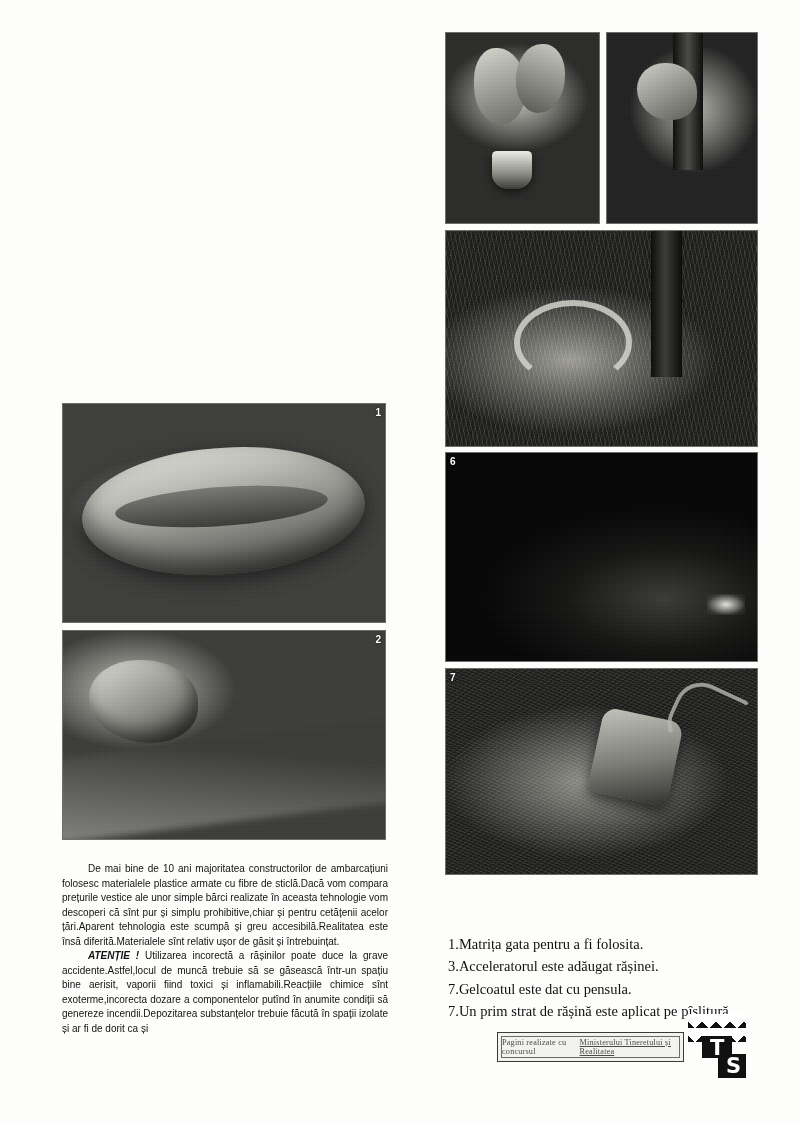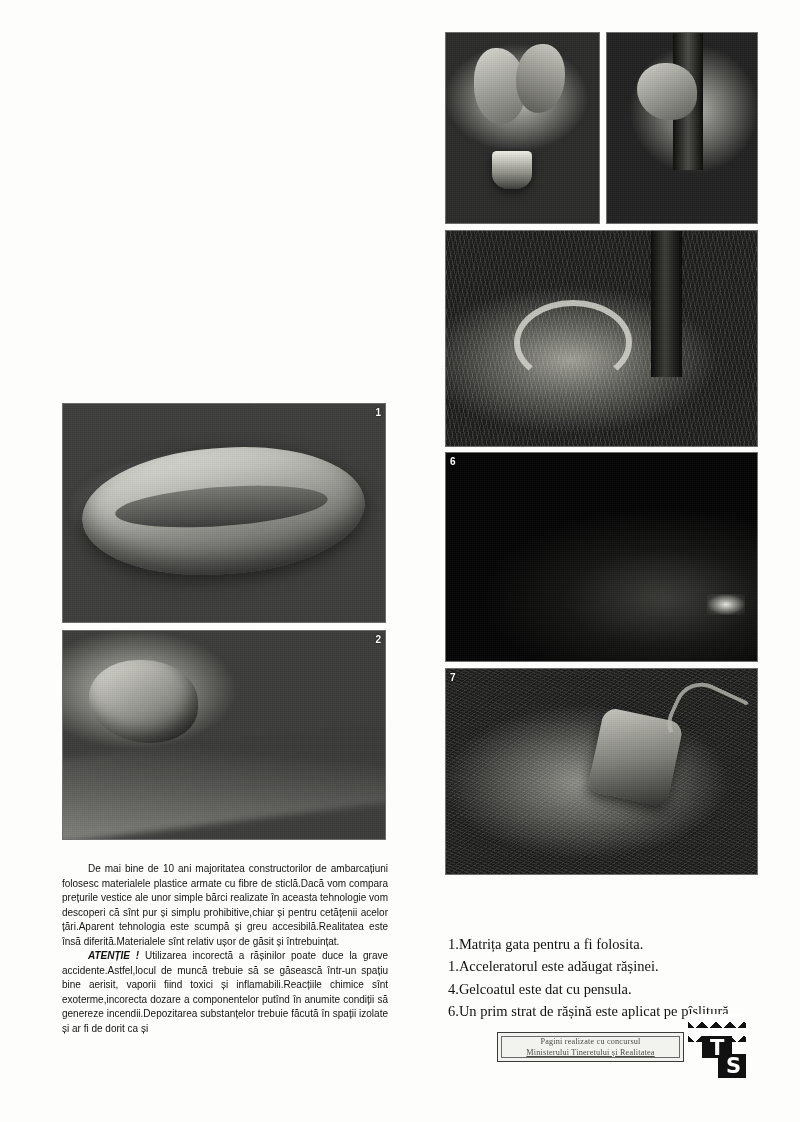--- a/index.html
+++ b/index.html
@@ -290,23 +290,22 @@
     width: 185px;
     height: 28px;
     border: 1px solid #3a3a3a;
     background: #f2f2ee;
   }
   #credit-box .inner {
     position: absolute;
     inset: 3px;
     border: 1px solid #6a6a6a;
     display: flex;
-    flex-direction: column;
     align-items: center;
-    justify-content: space-between;
+    justify-content: center;
   }
   #credit-box .line {
     font-family: "Liberation Serif", serif;
     font-size: 8.2px;
     color: #4a4a4a;
     letter-spacing: .2px;
   }
   #credit-box .line2 { text-decoration: underline; }
 
   
@@ -392,23 +391,23 @@
     <span class="num num-tl">7</span>
   </div>
 
   <div id="body-text">
     <p>De mai bine de 10 ani majoritatea constructorilor de ambarcațiuni folosesc materialele plastice armate cu fibre de sticlă.Dacă vom compara prețurile vestice ale unor simple bărci realizate în aceasta tehnologie vom descoperi că sînt pur și simplu prohibitive,chiar și pentru cetățenii acelor țări.Aparent tehnologia este scumpă și greu accesibilă.Realitatea este însă diferită.Materialele sînt relativ ușor de găsit și întrebuințat.</p>
     <p><span class="attention">ATENȚIE !</span><span> Utilizarea incorectă a rășinilor poate duce la grave accidente.Astfel,locul de muncă trebuie să se găsească într-un spațiu bine aerisit, vaporii fiind toxici și inflamabili.Reacțiile chimice sînt exoterme,incorecta dozare a componentelor putînd în anumite condiții să genereze incendii.Depozitarea substanțelor trebuie făcută în spații izolate și ar fi de dorit ca și</span></p>
   </div>
 
   <div id="caption-list">
     <div>1.Matrița gata pentru a fi folosita.</div>
-    <div>1.Acceleratorul este adăugat rășinei.</div>
-    <div>4.Gelcoatul este dat cu pensula.</div>
-    <div>6.Un prim strat de rășină este aplicat pe pîslitură.</div>
+    <div>3.Acceleratorul este adăugat rășinei.</div>
+    <div>7.Gelcoatul este dat cu pensula.</div>
+    <div>7.Un prim strat de rășină este aplicat pe pîslitură.</div>
   </div>
 
   <div id="credit-box">
     <div class="inner">
       <div class="line line1">Pagini realizate cu concursul</div>
       <div class="line line2">Ministerului Tineretului și Realitatea</div>
     </div>
   </div>
 
   <div id="ts-logo">

